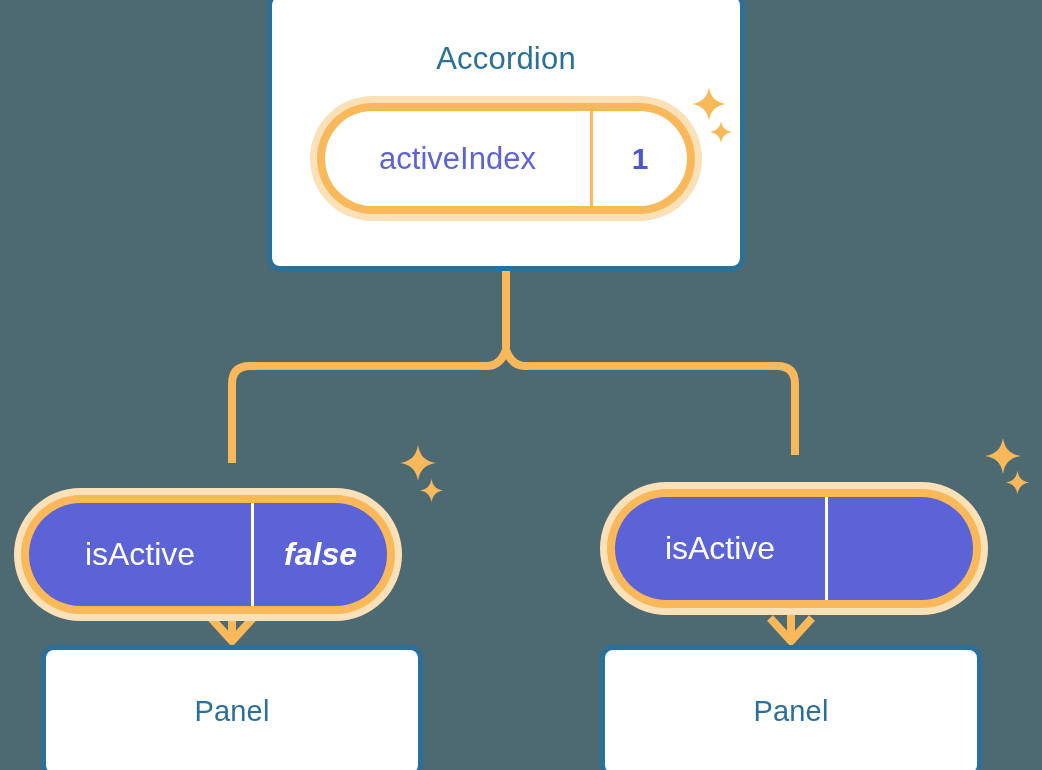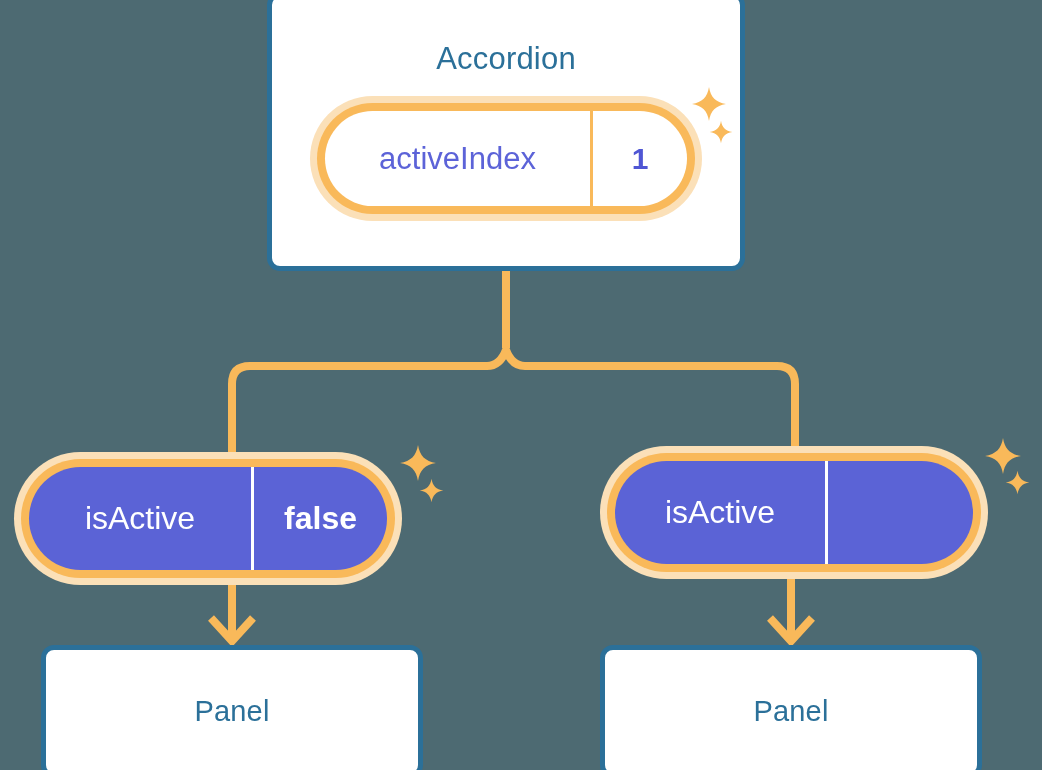--- a/index.html
+++ b/index.html
@@ -126,40 +126,40 @@
     border-right: 3px solid #f9b95a;
   }
   #state-pill-accordion .pill-val {
     flex: 1 1 auto;
     color: #4f56d4;
     font-size: 30px;
     font-weight: bold;
   }
 
   
-  .prop-pill { height: 133px; }
+  .prop-pill { height: 133px; margin-top: 36px; }
   .prop-pill .pill-body { background: #5b63d6; }
   .prop-pill .pill-key {
     color: #ffffff;
     font-size: 32px;
     border-right: 3px solid #ffffff;
   }
   .prop-pill .pill-val {
     color: #ffffff;
     font-size: 32px;
     font-weight: bold;
   }
 
   #prop-pill-left {
     left: 14px;
     top: 452px;
     width: 388px;
   }
   #prop-pill-left .pill-key { flex: 0 0 225px; }
-  #prop-pill-left .pill-val { flex: 1 1 auto; }
+  #prop-pill-left .pill-val { flex: 1 1 auto; font-style: italic; }
 
   #prop-pill-right {
     left: 600px;
     top: 446px;
     width: 388px;
   }
   #prop-pill-right .pill-key { flex: 0 0 213px; }
   #prop-pill-right .pill-val { flex: 1 1 auto; }
 
   

